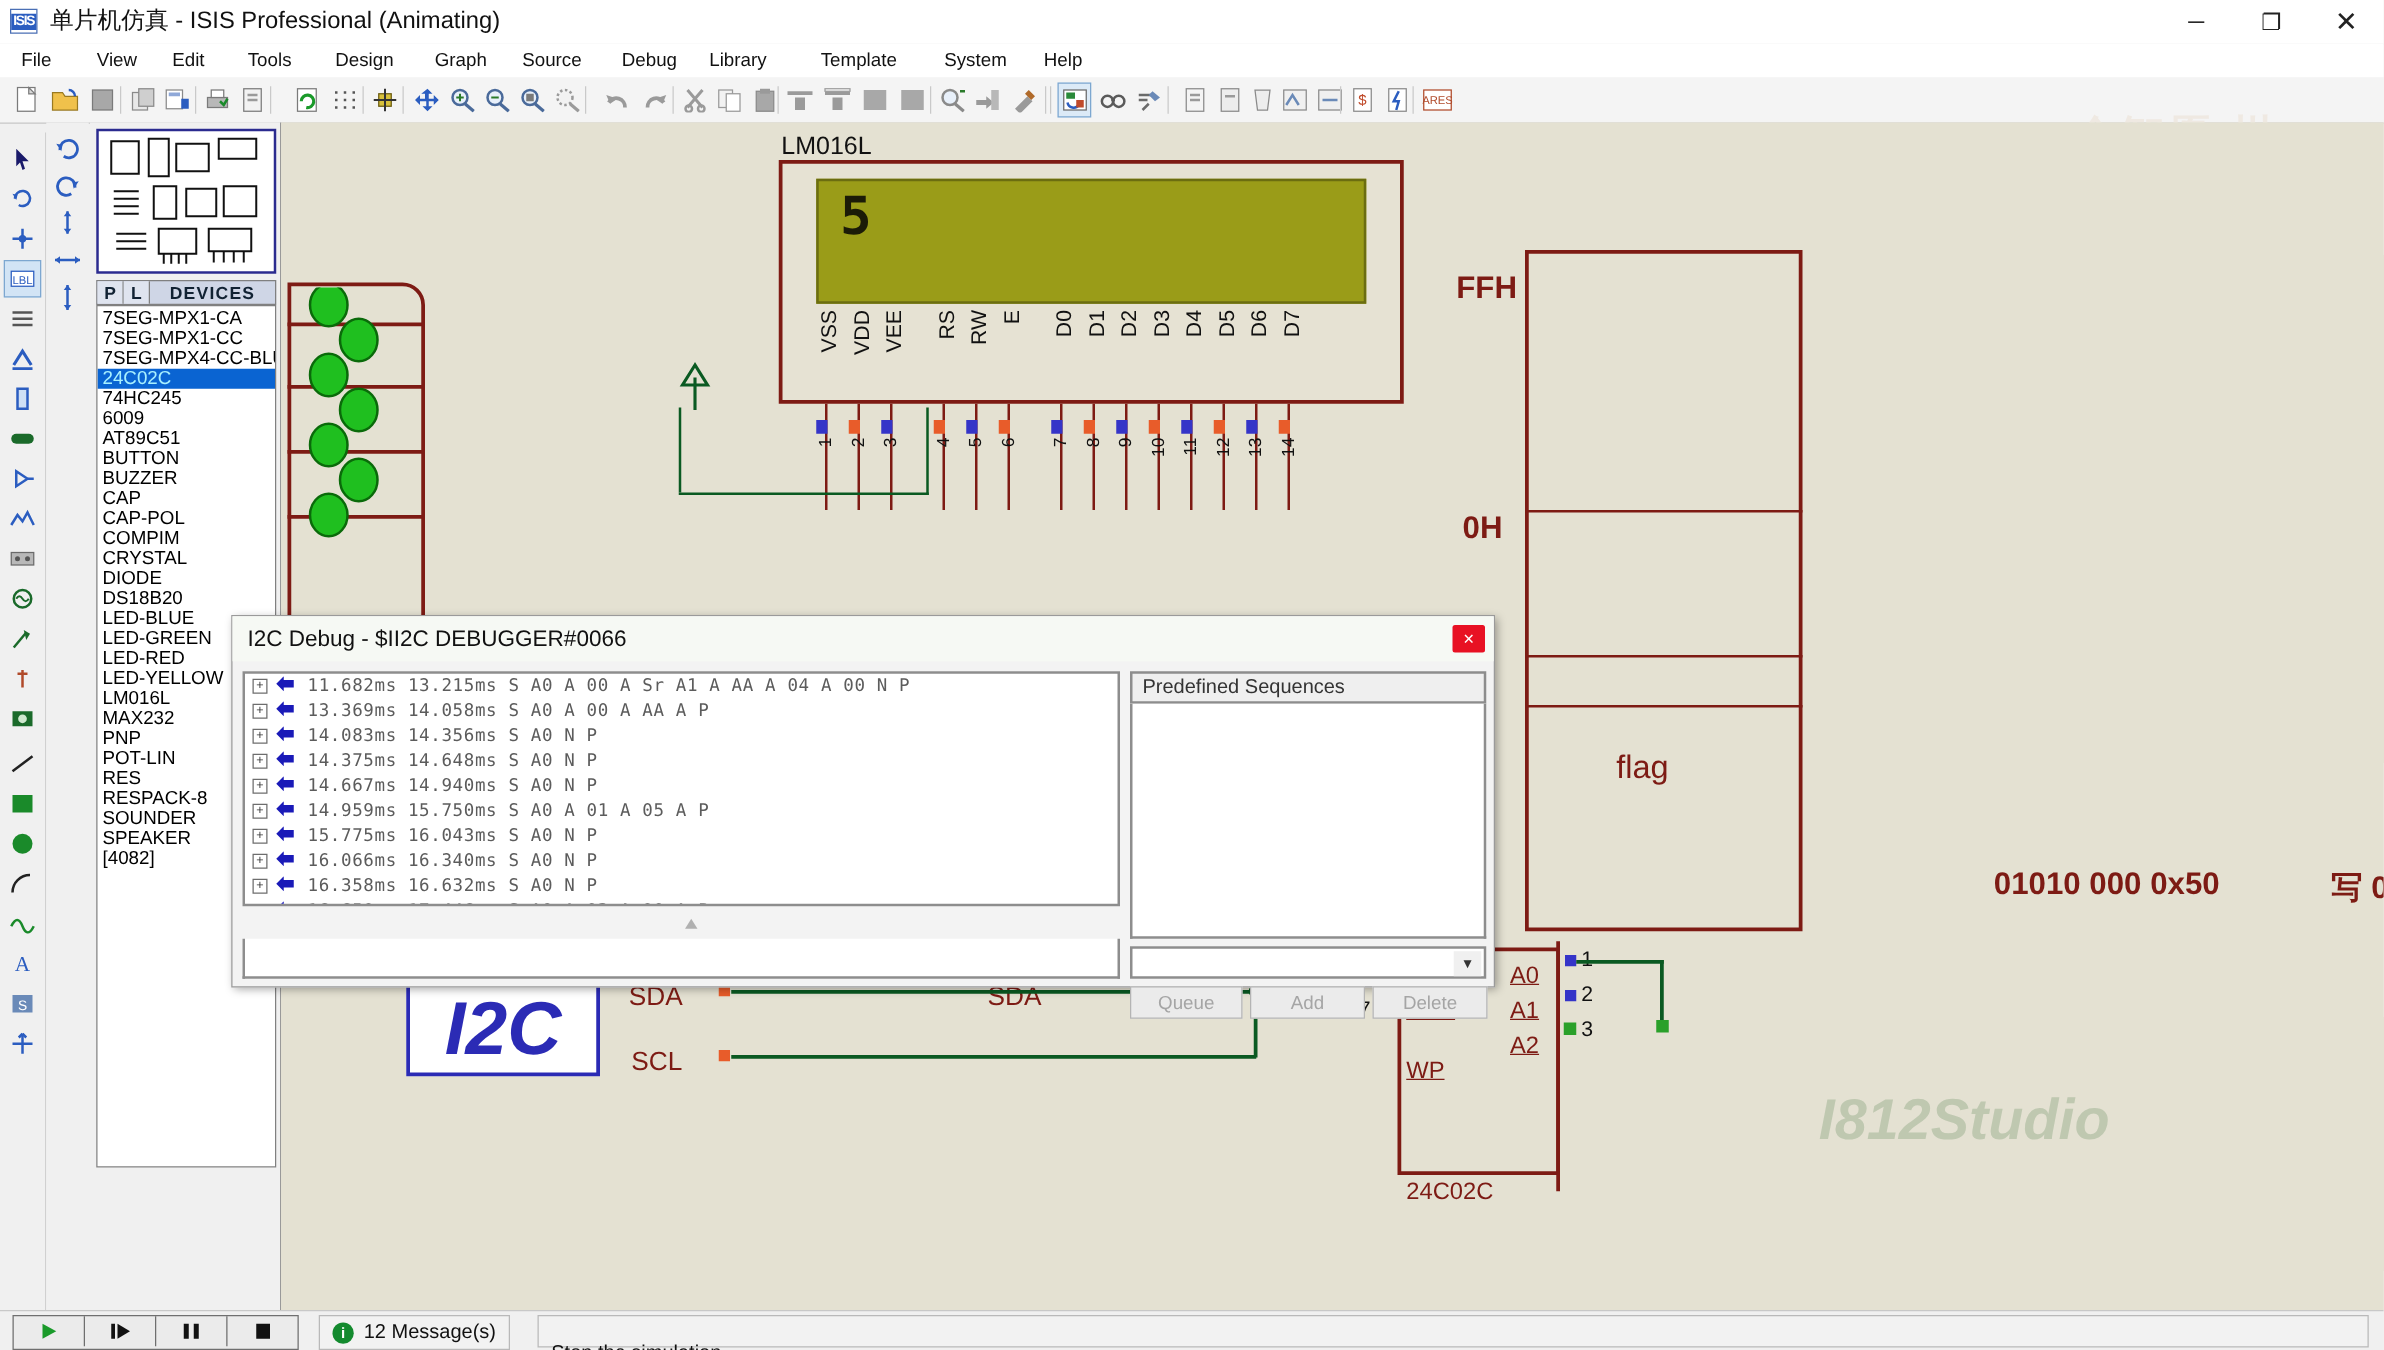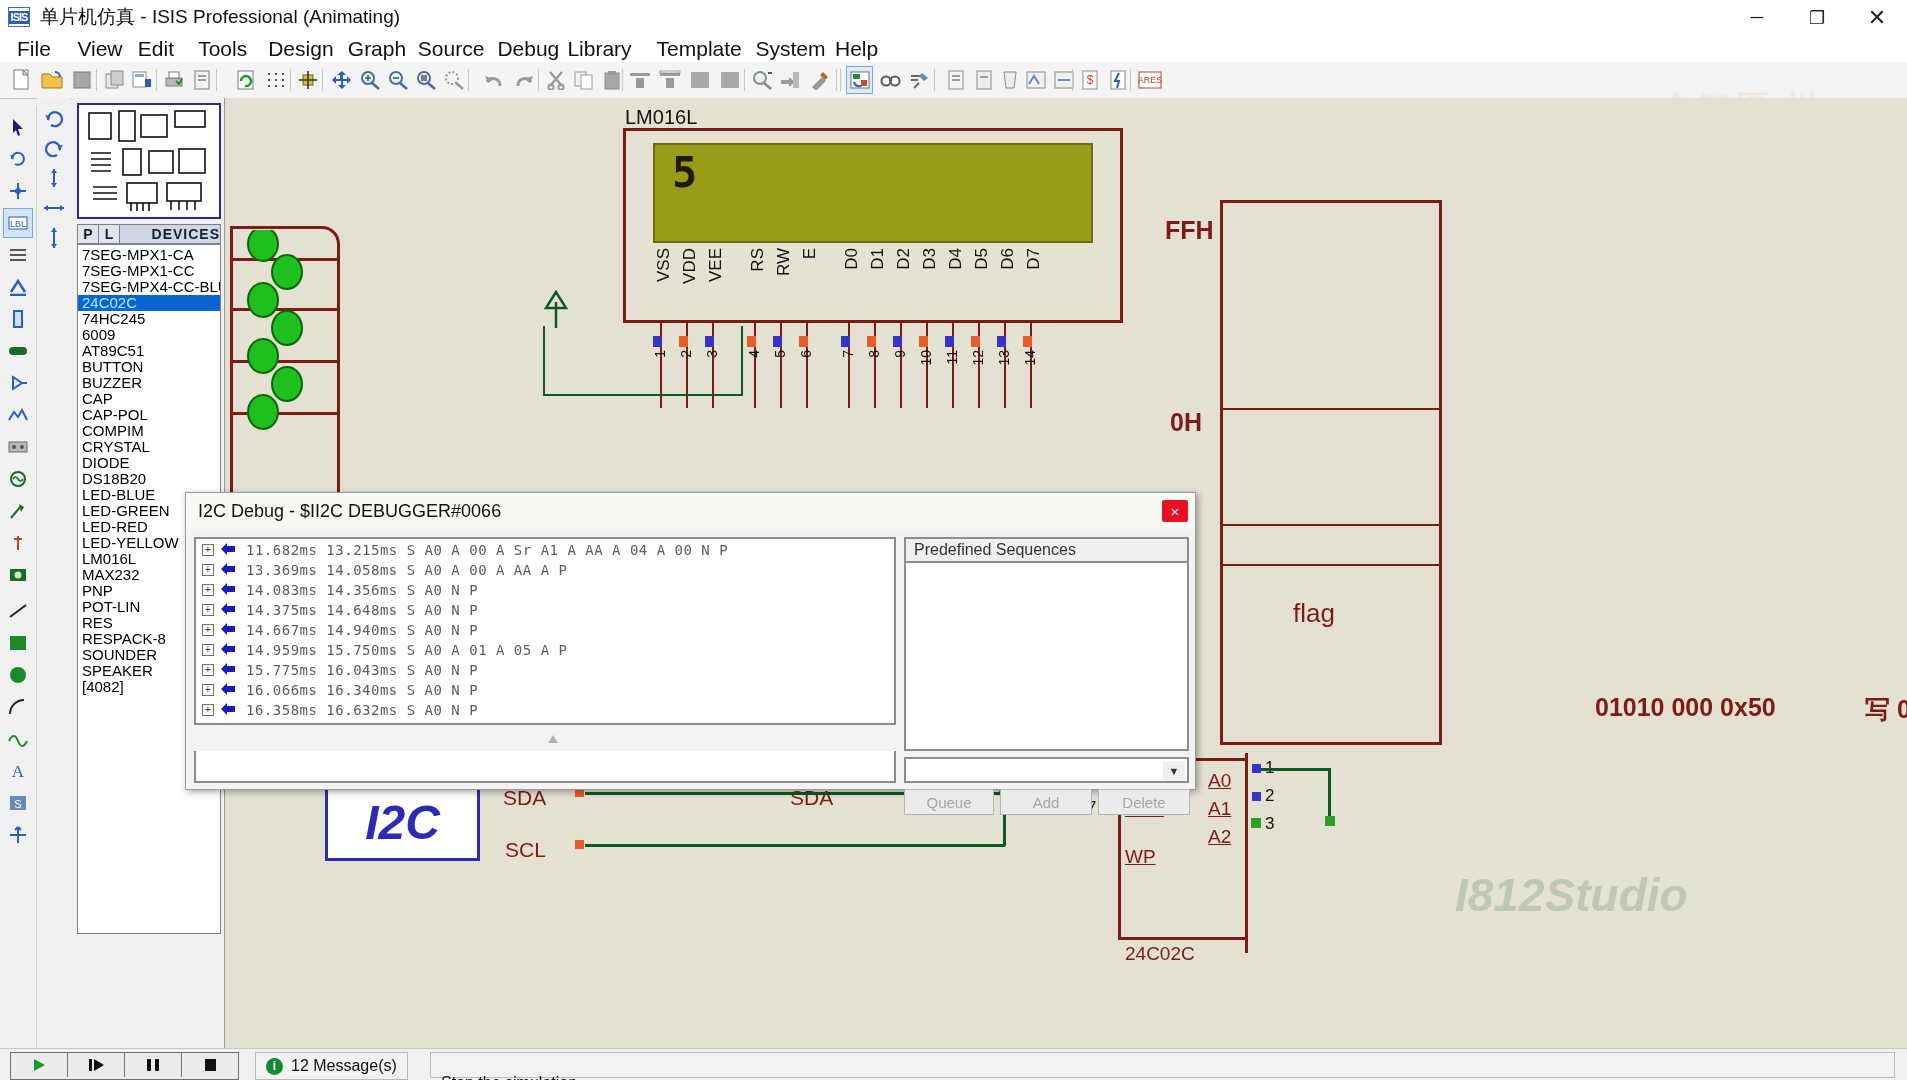--- a/index.html
+++ b/index.html
@@ -16,21 +16,21 @@
   .tb-icon{position:absolute;left:8px;top:7px;width:22px;height:20px;background:#ffffff;border:1px solid #4a6fb5;
            box-sizing:border-box;display:flex;align-items:center;justify-content:center;}
   .tb-icon span{font-size:11px;font-weight:bold;color:#ffffff;background:#2b5dc0;padding:0 2px;letter-spacing:-1px;line-height:13px;}
   .tb-title{position:absolute;left:40px;top:4px;font-size:19px;color:#111;line-height:26px;white-space:nowrap;}
   .tb-btns{position:absolute;right:0;top:0;height:35px;display:flex;}
   .tb-btn{width:60px;height:35px;display:flex;align-items:center;justify-content:center;font-size:18px;color:#222;}
   .tb-btn.close{font-size:22px;}
 
   
   .menubar{position:absolute;left:0;top:35px;width:1907px;height:27px;background:#ffffff;}
-  .menu-item{position:absolute;top:0;height:27px;line-height:27px;font-size:21px;color:#111;padding:0 9px;white-space:nowrap;}
+  .menu-item{position:absolute;top:0;height:27px;line-height:27px;font-size:15px;color:#111;padding:0 9px;white-space:nowrap;}
 
   
   .toolbar{position:absolute;left:0;top:62px;width:1907px;height:36px;background:#f4f4f4;border-bottom:1px solid #c6c6c6;}
   .tool{position:absolute;top:4px;width:27px;height:28px;display:flex;align-items:center;justify-content:center;}
   .tool svg{display:block;}
   .sep{position:absolute;top:7px;width:1px;height:22px;background:#c9c9c9;}
   .wm-top{position:absolute;left:1660px;top:24px;font-size:34px;color:#efe9e2;font-weight:bold;white-space:nowrap;letter-spacing:3px;}
 
   
   .leftcol{position:absolute;left:0;top:106px;width:36px;height:950px;background:#f0f0f0;border-right:1px solid #d0d0d0;}
@@ -41,21 +41,21 @@
   
   .col2{position:absolute;left:37px;top:98px;width:34px;height:950px;background:#f0f0f0;}
   .c2{position:absolute;left:2px;width:30px;height:28px;display:flex;align-items:center;justify-content:center;}
   .anginput{position:absolute;left:40px;top:188px;width:30px;height:22px;border:1px solid #8a8a8a;background:#fff;font-size:13px;padding-left:2px;box-sizing:border-box;}
 
   
   .devpanel{position:absolute;left:72px;top:98px;width:152px;height:950px;background:#f0f0f0;border-right:1px solid #999;}
   .preview{position:absolute;left:5px;top:5px;width:144px;height:116px;background:#ffffff;border:2px solid #2b2b8f;box-sizing:border-box;}
   .devhdr{position:absolute;left:5px;top:126px;width:144px;height:20px;background:#cfd6e6;border:1px solid #808080;box-sizing:border-box;display:flex;align-items:center;}
   .dh-p,.dh-l{width:20px;height:18px;border-right:1px solid #808080;display:flex;align-items:center;justify-content:center;font-size:14px;font-weight:bold;color:#123;background:#dfe4ef;}
-  .dh-t{flex:1;text-align:right;font-size:14px;font-weight:bold;color:#123;letter-spacing:1px;}
+  .dh-t{flex:1;text-align:center;font-size:14px;font-weight:bold;color:#123;letter-spacing:1px;}
   .devlist{position:absolute;left:5px;top:146px;width:144px;height:690px;background:#ffffff;border:1px solid #808080;box-sizing:border-box;overflow:hidden;padding-top:2px;}
   .devitem{height:16px;line-height:16px;font-size:15px;color:#000;padding-left:4px;white-space:nowrap;}
   .devitem.sel{background:#0a64d2;color:#a8f0ff;}
 
   
   .canvas{position:absolute;left:225px;top:98px;width:1682px;height:950px;background:#e3e0d1;overflow:hidden;}
   .cv-white{position:absolute;left:0;top:0;width:1682px;height:950px;background:#e4e1d2;}
 
   .lcd-label{position:absolute;left:400px;top:8px;font-size:20px;color:#111;}
   .lcd-body{position:absolute;left:398px;top:30px;width:500px;height:195px;background:#e6e2d3;border:3px solid #7d1b14;box-sizing:border-box;}
@@ -72,21 +72,21 @@
   .ffh{position:absolute;left:940px;top:118px;font-size:25px;font-weight:bold;color:#7d1b14;}
   .oh{position:absolute;left:945px;top:310px;font-size:25px;font-weight:bold;color:#7d1b14;}
   .memtbl{position:absolute;left:995px;top:102px;width:222px;height:545px;border:3px solid #7d1b14;box-sizing:border-box;background:#e4e1d2;}
   .memrow{position:absolute;left:995px;width:222px;height:2px;background:#7d1b14;}
   .flagtxt{position:absolute;left:1068px;top:500px;font-size:26px;font-weight:normal;color:#7d1b14;}
 
   .binstr{position:absolute;left:1370px;top:595px;font-size:25px;font-weight:bold;color:#7d1b14;white-space:nowrap;}
   .wtxt{position:absolute;left:1640px;top:595px;font-size:25px;font-weight:bold;color:#7d1b14;white-space:nowrap;}
 
   .i2cbox{position:absolute;left:100px;top:685px;width:155px;height:78px;background:#ffffff;border:3px solid #2b2bb5;box-sizing:border-box;display:flex;align-items:center;justify-content:center;}
-  .i2ctxt{font-size:48px;font-weight:bold;color:#2b2bb5;font-style:italic;}
+  .i2ctxt{font-size:60px;font-weight:bold;color:#2b2bb5;font-style:italic;}
   .sda1{position:absolute;left:278px;top:688px;font-size:21px;color:#7d1b14;}
   .scl1{position:absolute;left:280px;top:740px;font-size:21px;color:#7d1b14;}
   .sda2{position:absolute;left:565px;top:688px;font-size:21px;color:#7d1b14;}
 
   .chip{position:absolute;left:893px;top:660px;width:130px;height:182px;background:#e4e1d2;border:3px solid #7d1b14;box-sizing:border-box;}
   .chiptxt{position:absolute;font-size:19px;color:#7d1b14;text-decoration:underline;}
   .chipname{position:absolute;left:900px;top:845px;font-size:19px;color:#7d1b14;}
   .pinb{position:absolute;width:9px;height:9px;background:#3434c8;}
   .pino{position:absolute;width:9px;height:9px;background:#e85c2a;}
   .greensq{position:absolute;width:10px;height:10px;background:#2aa02a;}

